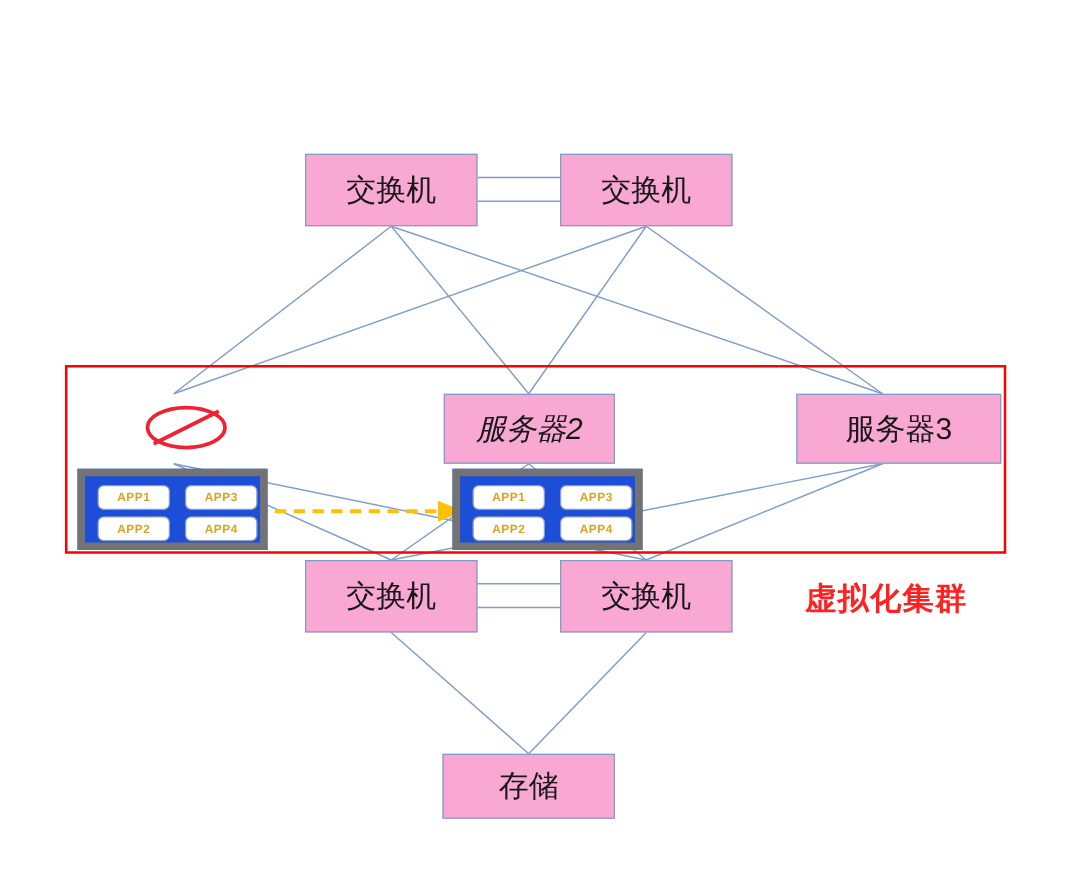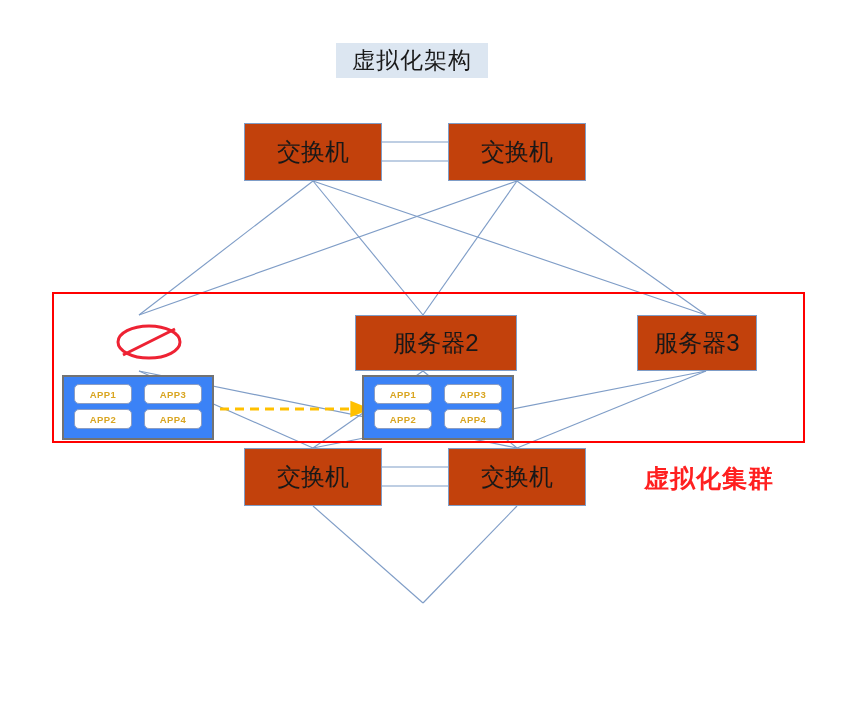--- a/index.html
+++ b/index.html
@@ -35,47 +35,47 @@
     display: flex;
     align-items: center;
     justify-content: center;
     font-size: 23px;
     color: #1a1a1a;
     letter-spacing: 1px;
   }
 
   .node {
     position: absolute;
-    background: #c2410c;
+    background: #f9a8d4;
     border: 1.3px solid #7f9dc7;
     display: flex;
     align-items: center;
     justify-content: center;
     font-size: 24px;
     color: #181818;
     box-sizing: border-box;
     z-index: 3;
   }
 
   .sw-tl { left: 244px; top: 123px; width: 138px; height: 58px; }
   .sw-tr { left: 448px; top: 123px; width: 138px; height: 58px; }
   .sw-bl { left: 244px; top: 448px; width: 138px; height: 58px; }
   .sw-br { left: 448px; top: 448px; width: 138px; height: 58px; }
 
   .srv1 { left: 71px;  top: 315px; width: 136px; height: 56px; }
-  .srv2 { left: 355px; top: 315px; width: 162px; height: 56px; }
-  .srv3 { left: 637px; top: 315px; width: 120px; height: 56px; }
+  .srv2 { left: 355px; top: 315px; width: 137px; height: 56px; font-style: italic; }
+  .srv3 { left: 637px; top: 315px; width: 164px; height: 56px; }
 
   .storage { left: 354px; top: 603px; width: 138px; height: 52px; }
 
   .app-panel {
     position: absolute;
     box-sizing: border-box;
-    background: #3b82f6;
-    border: 2px solid #737373;
+    background: #1d4ed8;
+    border: 6px solid #737373;
     z-index: 2;
   }
   .app-panel.p1 { left: 62px;  top: 375px; width: 152px; height: 65px; }
   .app-panel.p2 { left: 362px; top: 375px; width: 152px; height: 65px; }
   .app-panel.p3 { left: 648px; top: 375px; width: 152px; height: 65px; }
 
   .app-chip {
     position: absolute;
     width: 58px;
     height: 20px;
@@ -165,21 +165,20 @@
       <line x1="382" y1="467" x2="448" y2="467"></line>
       <line x1="382" y1="486" x2="448" y2="486"></line>
 
       <line x1="313" y1="506" x2="423" y2="603"></line>
       <line x1="517" y1="506" x2="423" y2="603"></line>
     </g>
 
     <line x1="205" y1="409" x2="368" y2="409" stroke="#ffc000" stroke-width="3.2" stroke-dasharray="9,6" marker-end="url(#arrowGold)"></line>
   </svg>
 
-  <div class="title-box">虚拟化架构</div>
 
   <div class="cluster-box"></div>
   <div class="cluster-label">虚拟化集群</div>
 
   <div class="node sw-tl">交换机</div>
   <div class="node sw-tr">交换机</div>
 
   <div class="node srv2">服务器2</div>
   <div class="node srv3">服务器3</div>
 
@@ -199,14 +198,15 @@
     <div class="app-chip c-r1 c-c1">APP1</div>
     <div class="app-chip c-r1 c-c2">APP3</div>
     <div class="app-chip c-r2 c-c1">APP2</div>
     <div class="app-chip c-r2 c-c2">APP4</div>
   </div>
 
 
   <div class="node sw-bl">交换机</div>
   <div class="node sw-br">交换机</div>
 
+  <div class="node storage">存储</div>
 
 </div>
 
 </body></html>

